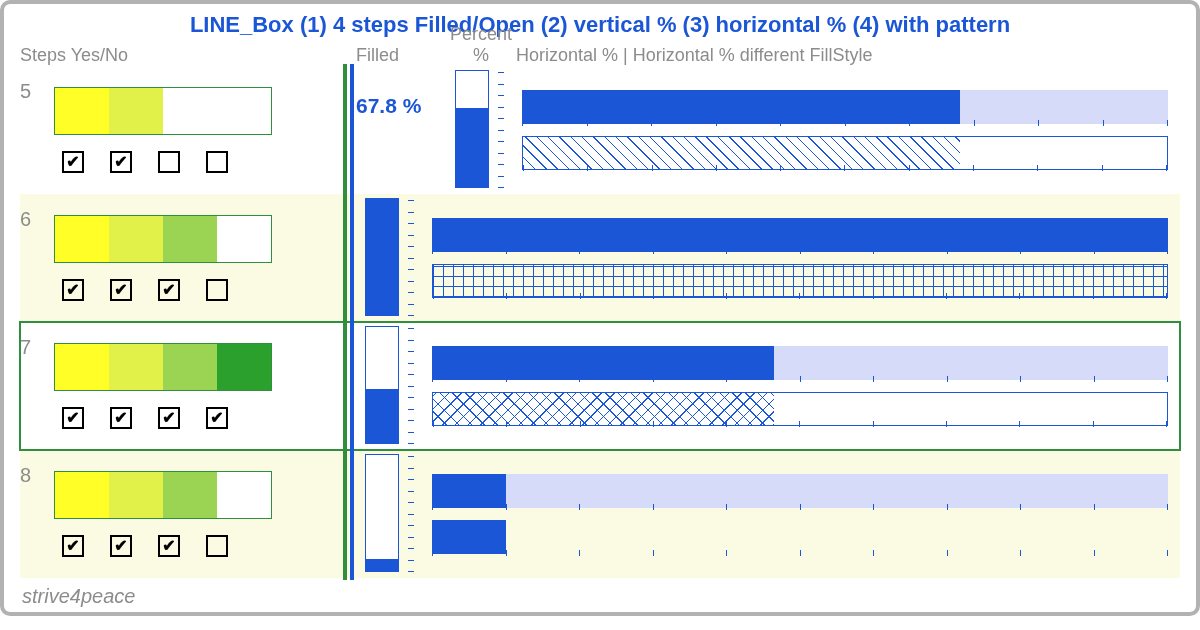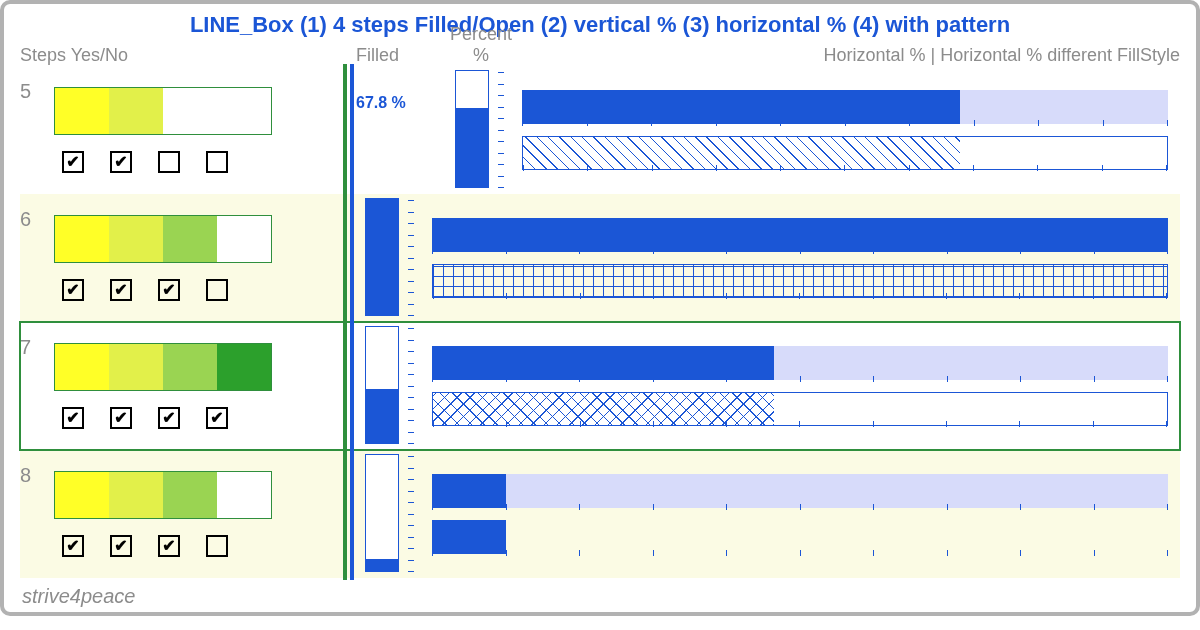--- a/index.html
+++ b/index.html
@@ -3,35 +3,35 @@
 <meta charset="utf-8">
 <style>
   html,body{margin:0;padding:0;font-family:"Segoe UI",Arial,sans-serif;background:#fff}
   .frame{box-sizing:border-box;width:1200px;height:616px;border:4px solid #b2b2b2;border-radius:10px;padding:6px 16px 4px 16px;display:flex;flex-direction:column}
   .title{text-align:center;font-size:22px;font-weight:600;color:#1b56d6;margin:2px 0 0 0}
   .headers{display:flex;align-items:flex-end;font-size:18px;color:#8c8c8c;height:28px}
   .hdr-left{width:320px;}
   .hdr-sep{width:16px}
   .hdr-percent{width:90px;text-align:left}
   .hdr-vert{width:70px;text-align:center}
-  .hdr-horiz{flex:1;text-align:right}
+  .hdr-horiz{flex:1;text-align:left}
   .rows{flex:1;display:flex;flex-direction:column;position:relative}
   .row{flex:1;display:flex;align-items:stretch;position:relative}
   .row.alt{background:#fbfbe4}
   .row.selected{outline:2px solid #2f8f3d;outline-offset:-1px;z-index:2;background:#fff}
   .id-cell{width:34px;display:flex;align-items:flex-start;padding-top:14px;font-size:20px;color:#8c8c8c}
   .steps-cell{width:286px;display:flex;flex-direction:column;justify-content:center;gap:16px}
   .step-boxes{display:flex;height:46px;border:1px solid #2f8f3d;width:216px}
   .step-box{flex:1}
   .checks{display:flex;gap:26px;padding-left:8px}
   .chk{width:18px;height:18px;border:2px solid #000;display:flex;align-items:center;justify-content:center;font-size:16px;font-weight:900;line-height:1}
   .sep-col{width:16px;position:relative}
   .sep-col::before{content:"";position:absolute;left:3px;top:-2px;bottom:-2px;width:4px;background:#2f8f3d}
   .sep-col::after{content:"";position:absolute;left:10px;top:-2px;bottom:-2px;width:4px;background:#1b56d6}
-  .pct-cell{width:90px;display:flex;align-items:flex-start;padding-top:28px;font-size:16px;font-weight:600;color:#1b56d6}
+  .pct-cell{width:90px;display:flex;align-items:flex-start;padding-top:28px;font-size:21px;font-weight:600;color:#1b56d6}
   .vert-cell{width:52px;display:flex;align-items:flex-end;justify-content:center;position:relative;padding:6px 0}
   .vert-outer{width:32px;height:100%;border:1px solid #1b56d6;position:relative;background:#fff;display:flex;align-items:flex-end}
   .vert-fill{width:100%;background:#1b56d6}
   .vert-ticks{position:absolute;right:-8px;top:6px;bottom:6px;width:8px;display:flex;flex-direction:column;justify-content:space-between}
   .vert-ticks span{height:1px;background:#1b56d6;width:6px;align-self:flex-start}
   .horiz-cell{flex:1;display:flex;flex-direction:column;justify-content:center;gap:12px;padding:8px 12px 8px 24px;position:relative}
   .hbar{height:34px;position:relative}
   .hbar .track{position:absolute;inset:0;background:#d7dbfa}
   .hbar .fill{position:absolute;left:0;top:0;bottom:0;background:#1b56d6}
   .hbar .ticks, .hbar2 .ticks{position:absolute;left:0;right:0;bottom:-2px;height:6px;display:flex;justify-content:space-between}

